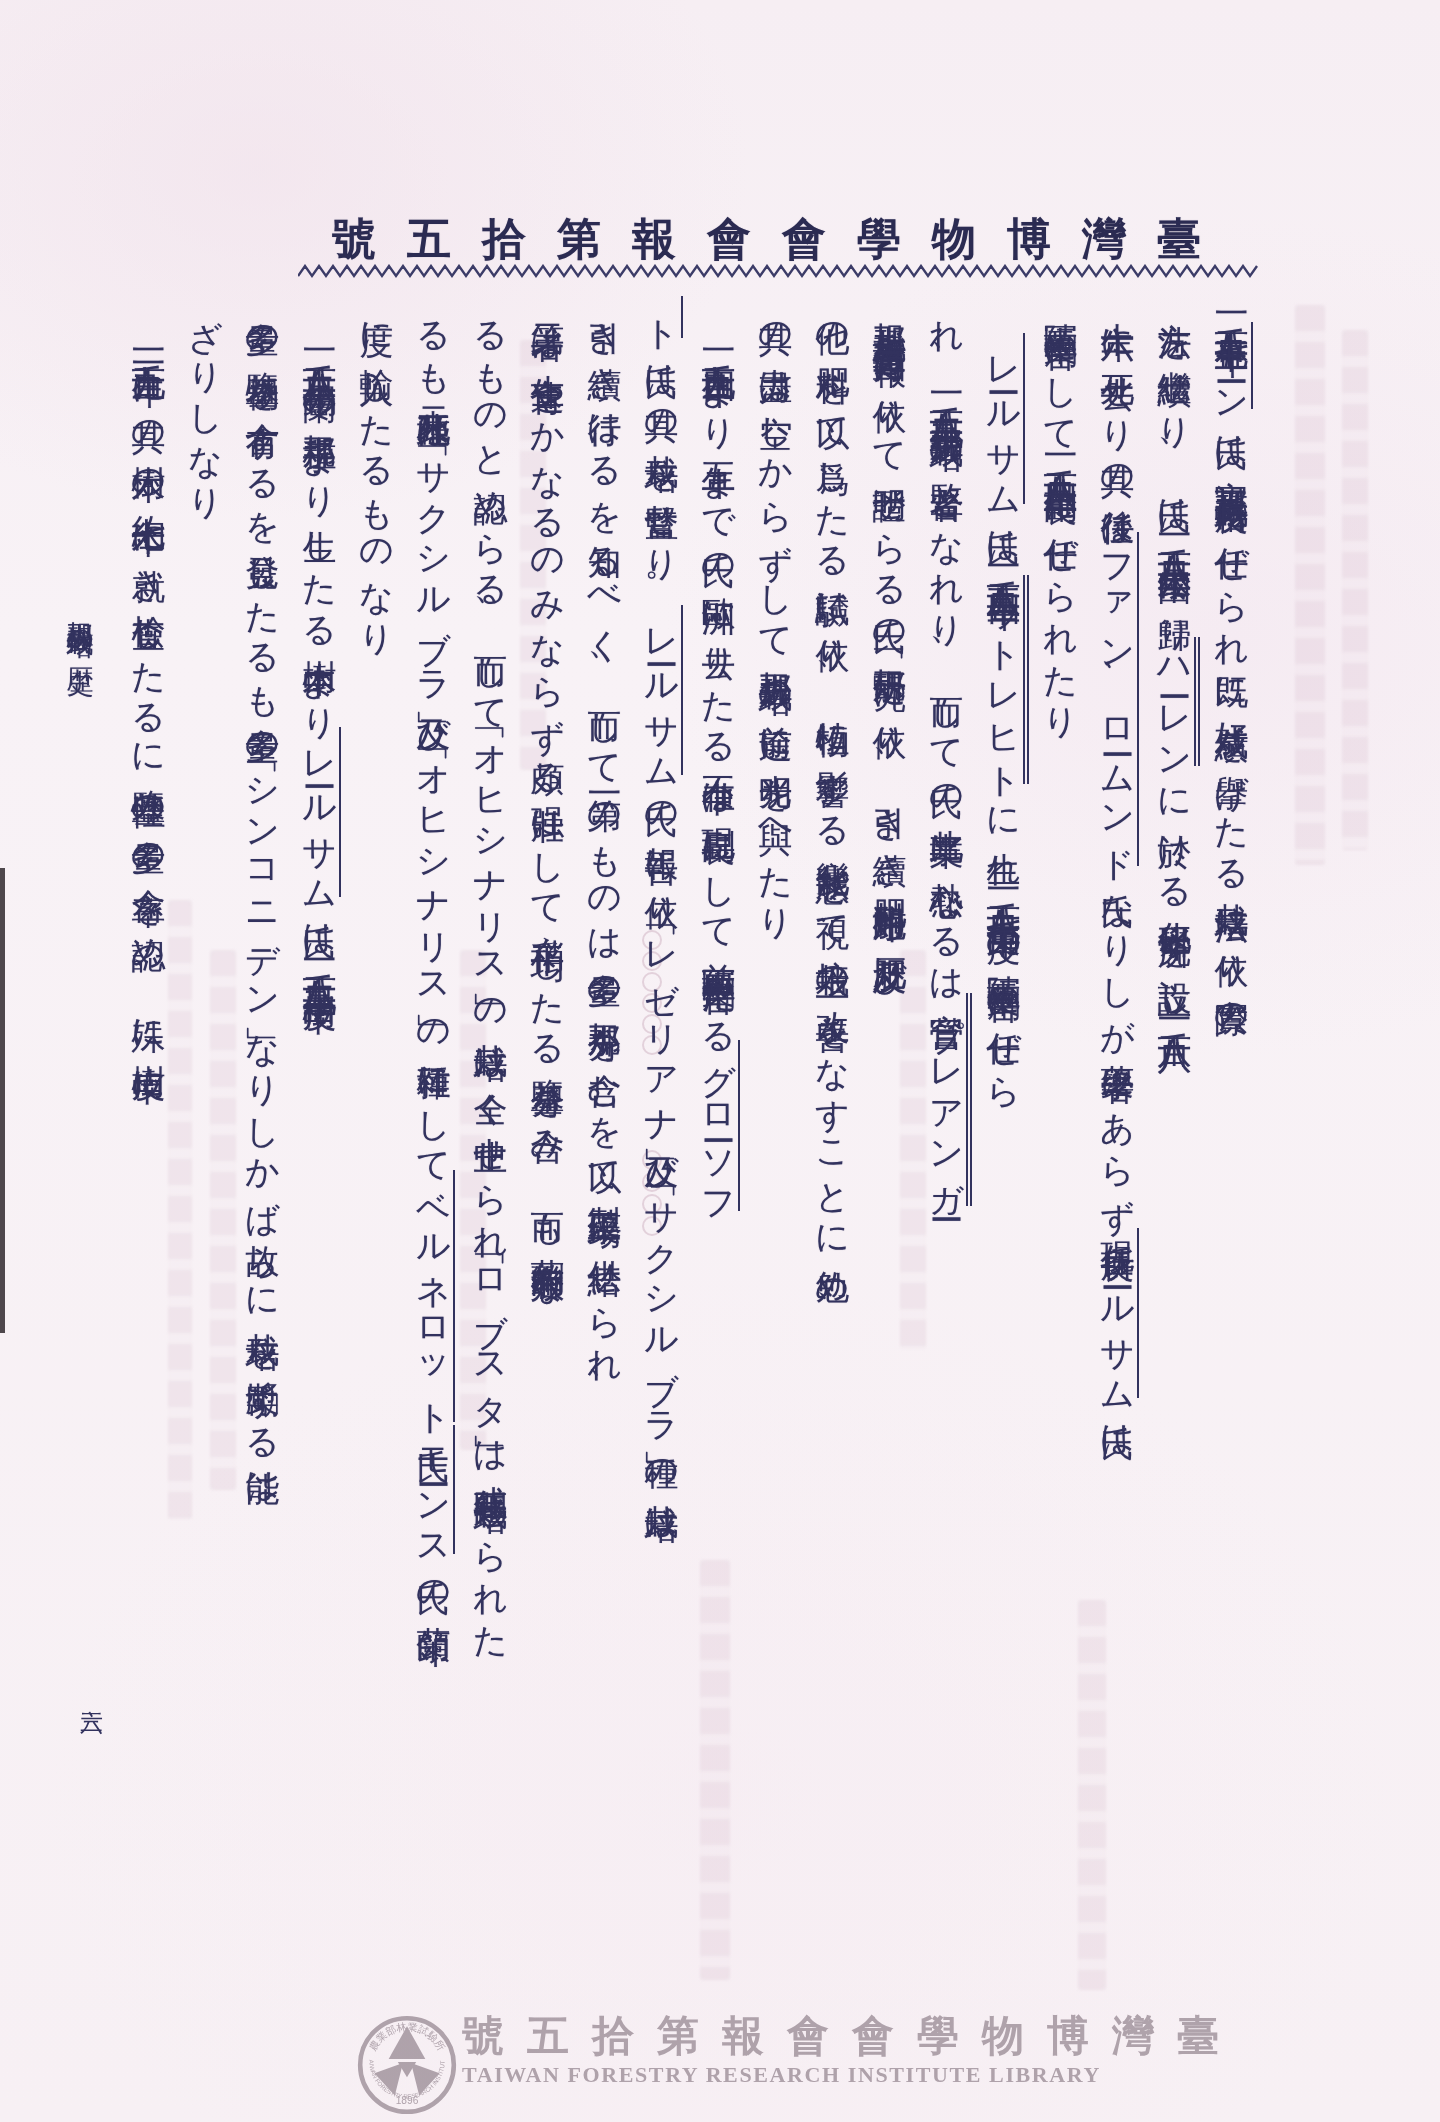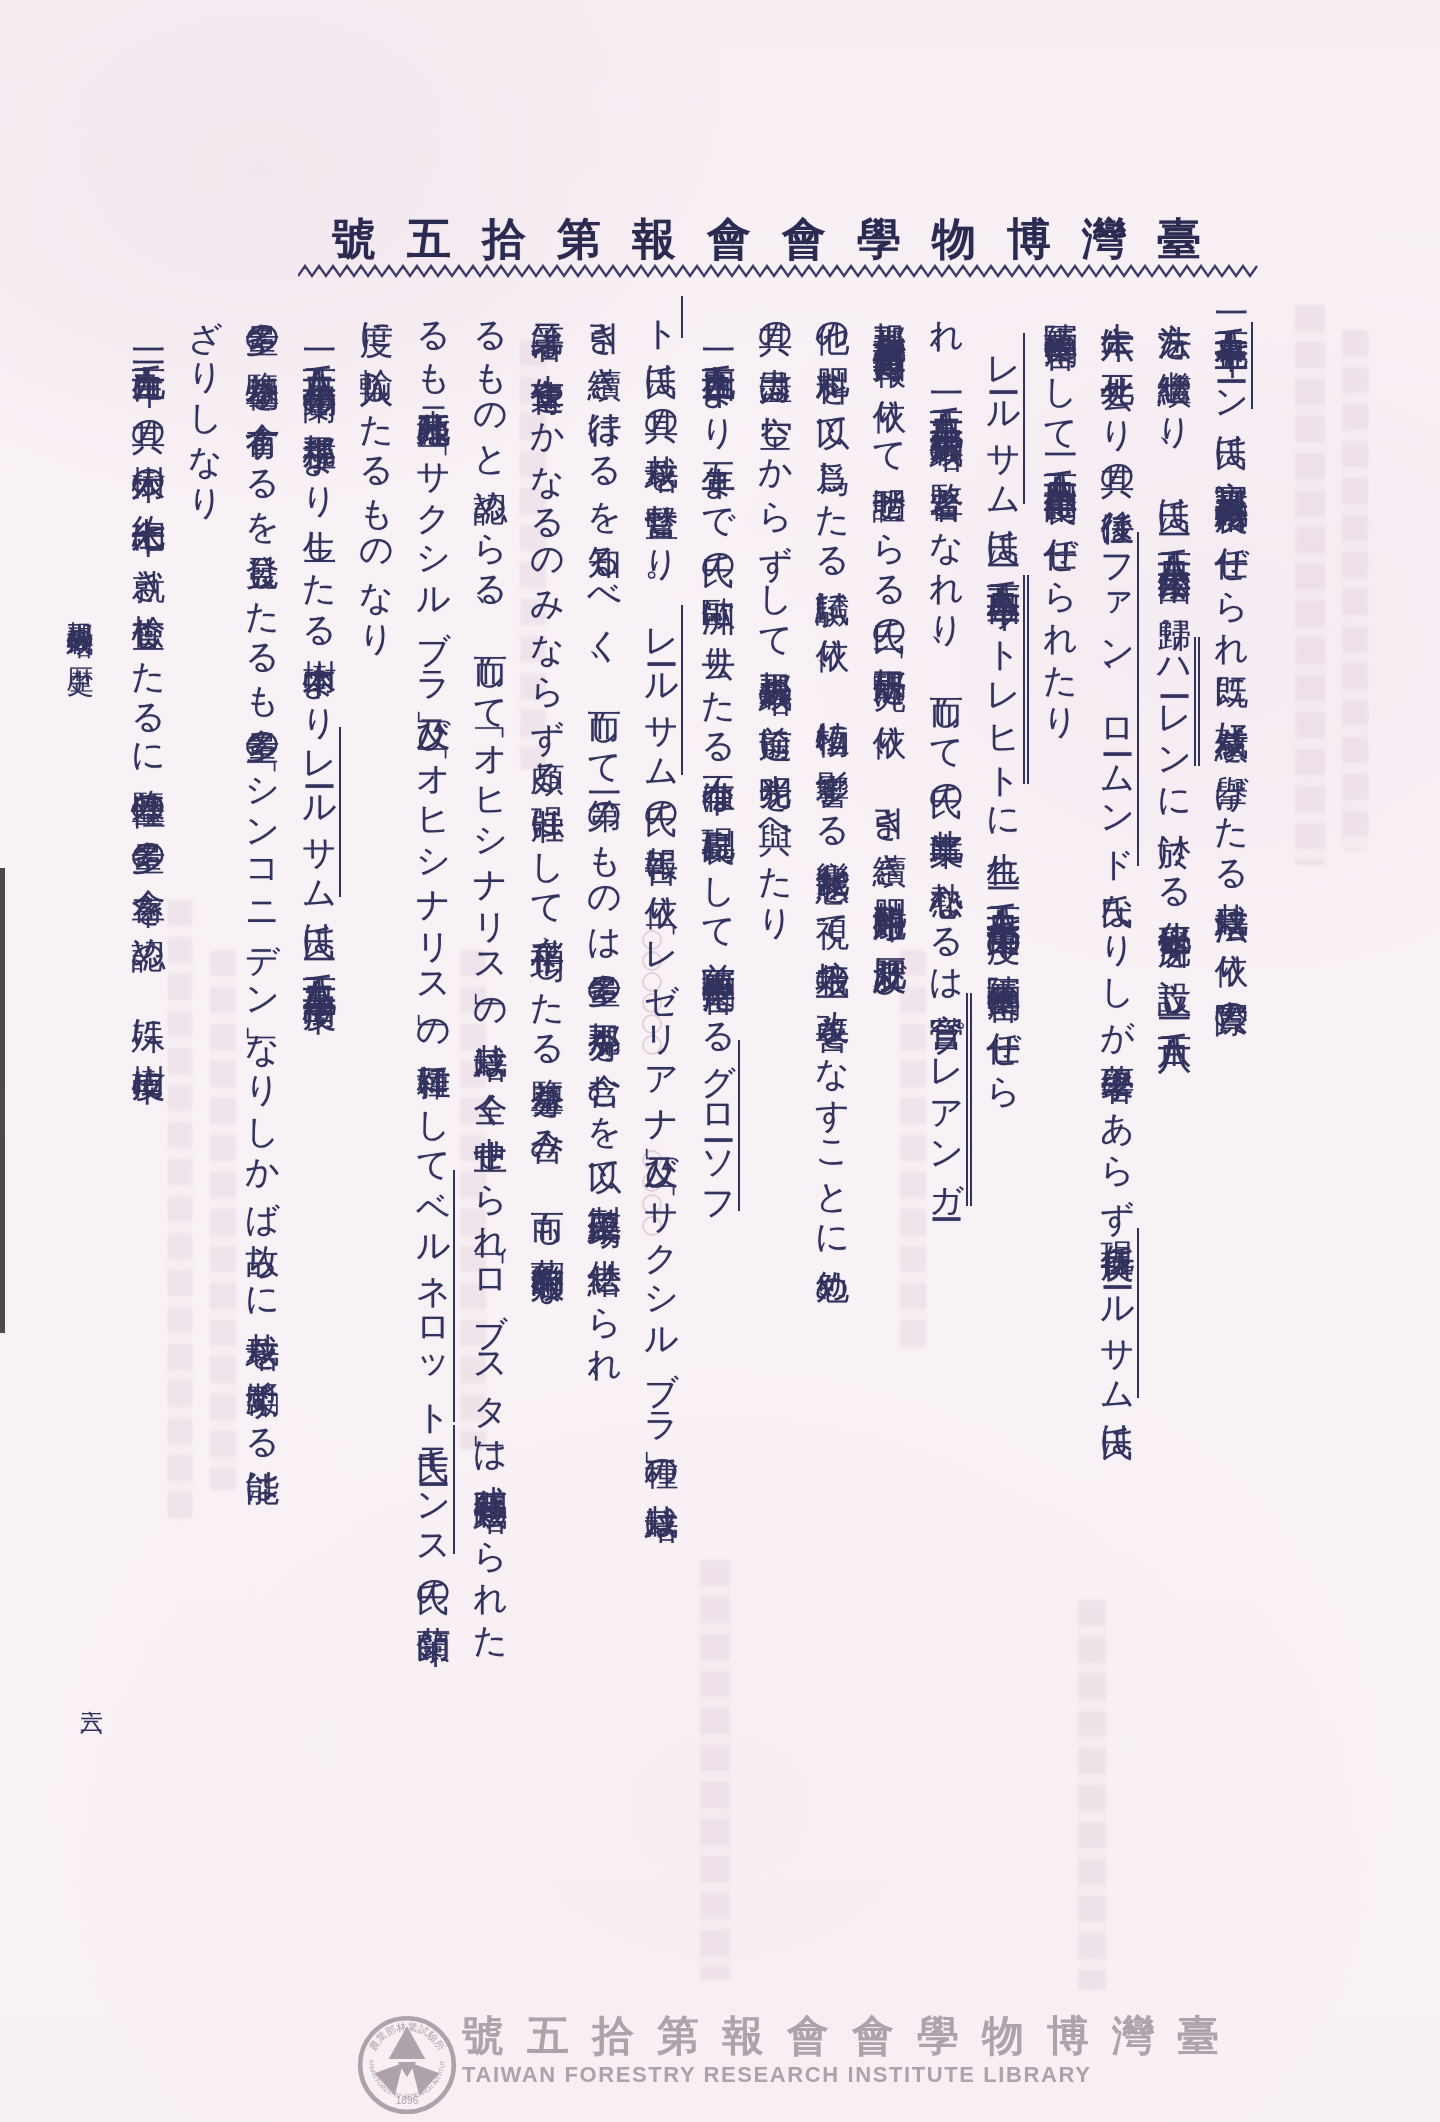--- a/index.html
+++ b/index.html
@@ -48,21 +48,21 @@
   
   .watermark{position:absolute;left:0;top:0;width:100%;height:100%;
     mix-blend-mode:multiply;color:var(--stamp);pointer-events:none;}
   .wm-cjk{
     position:absolute;left:462px;top:2008px;
     font-family:"Liberation Sans","DejaVu Sans",sans-serif;
     font-size:42px;letter-spacing:23px;white-space:nowrap;font-weight:bold;
   }
   .wm-latin{
     position:absolute;left:462px;top:2062px;
-    font-family:Liberation Sans, sans-serif;
+    font-family:Liberation Serif, serif;
     font-size:22px;letter-spacing:1.6px;white-space:nowrap;font-weight:bold;
   }
   .wm-logo{position:absolute;left:356px;top:2008px;width:102px;height:114px;}
   
   .ghost{
     position:absolute;
     background:repeating-linear-gradient(180deg,
       rgba(186,150,172,.14) 0 26px, rgba(186,150,172,.03) 26px 37px);
     filter:blur(1.4px);border-radius:4px;
   }

